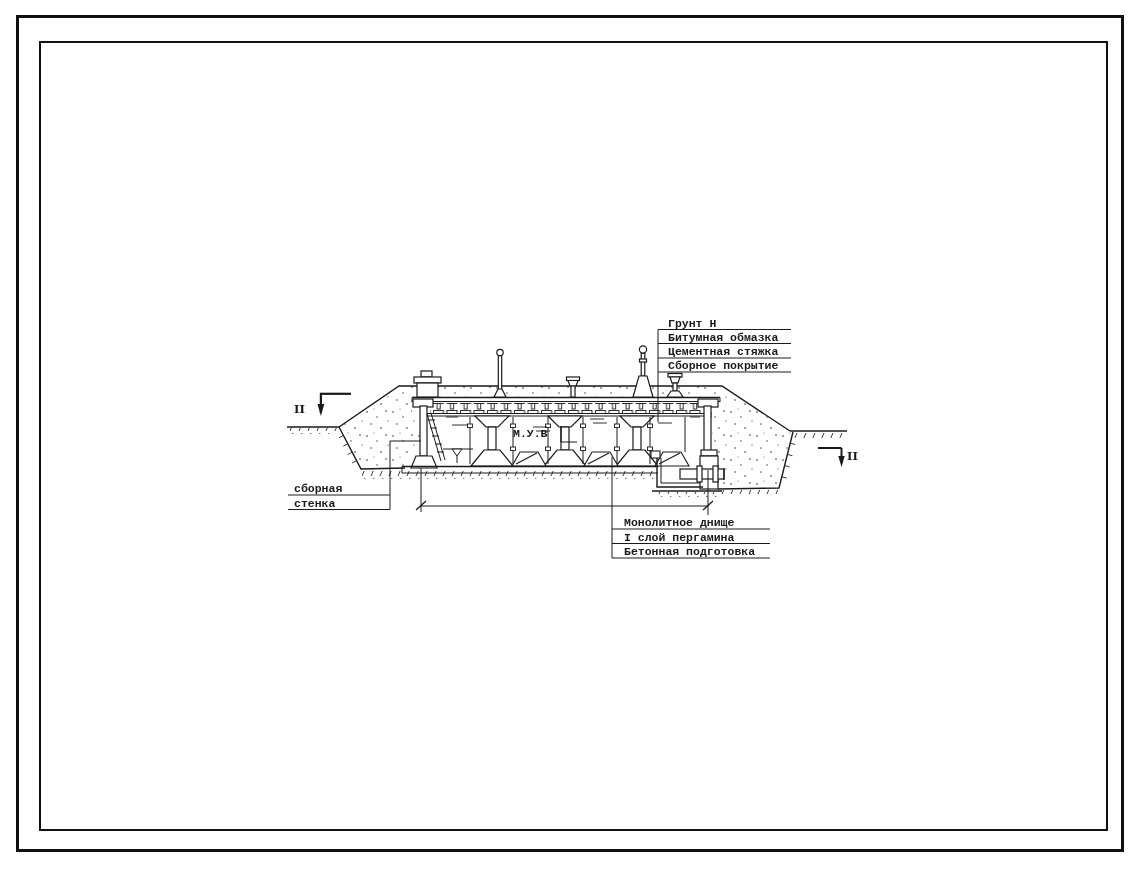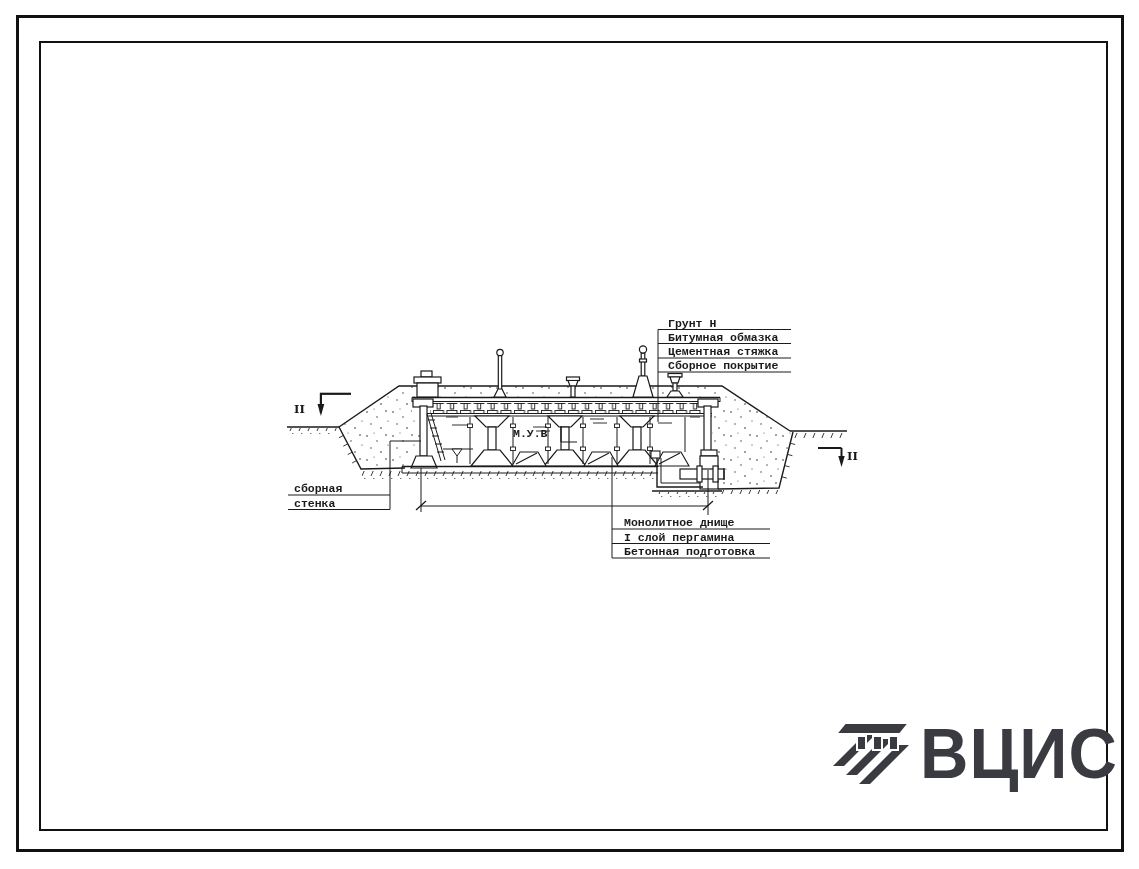--- a/index.html
+++ b/index.html
@@ -260,27 +260,13 @@
       <text x="294" y="413" class="roman" font-size="16">II</text>
     </g>
     <g>
       <path d="M818,448 H841.5" stroke="#1a1a1a" stroke-width="2" fill="none"></path>
       <path d="M841.5,448 V461" stroke="#1a1a1a" stroke-width="2" fill="none"></path>
       <path d="M838.3,456 L844.7,456 L841.5,467 Z" fill="#1a1a1a"></path>
       <text x="847" y="459.5" class="roman" font-size="13.5">II</text>
     </g>
   </svg>
 
-  <div id="logo">
-    <svg width="78" height="74" viewBox="0 0 78 74">
-      <g fill="#3a3a41">
-        <path d="M0,46 L11,46 L44,13 L33,13 Z"></path>
-        <path d="M13,55 L24,55 L60,19 L49,19 Z"></path>
-        <path d="M26,64 L37,64 L76,25 L65,25 Z"></path>
-        <path d="M12,3 L76,3 L67,14 L3,14 Z" stroke="#fff" stroke-width="2"></path>
-        <rect x="24" y="16" width="9" height="14" stroke="#fff" stroke-width="2"></rect>
-        <rect x="40" y="16" width="9" height="14" stroke="#fff" stroke-width="2"></rect>
-        <rect x="56" y="16" width="9" height="14" stroke="#fff" stroke-width="2"></rect>
-      </g>
-    </svg>
-    <span class="word">ВЦИС</span>
-  </div>
 </div>
 
 </body></html>

